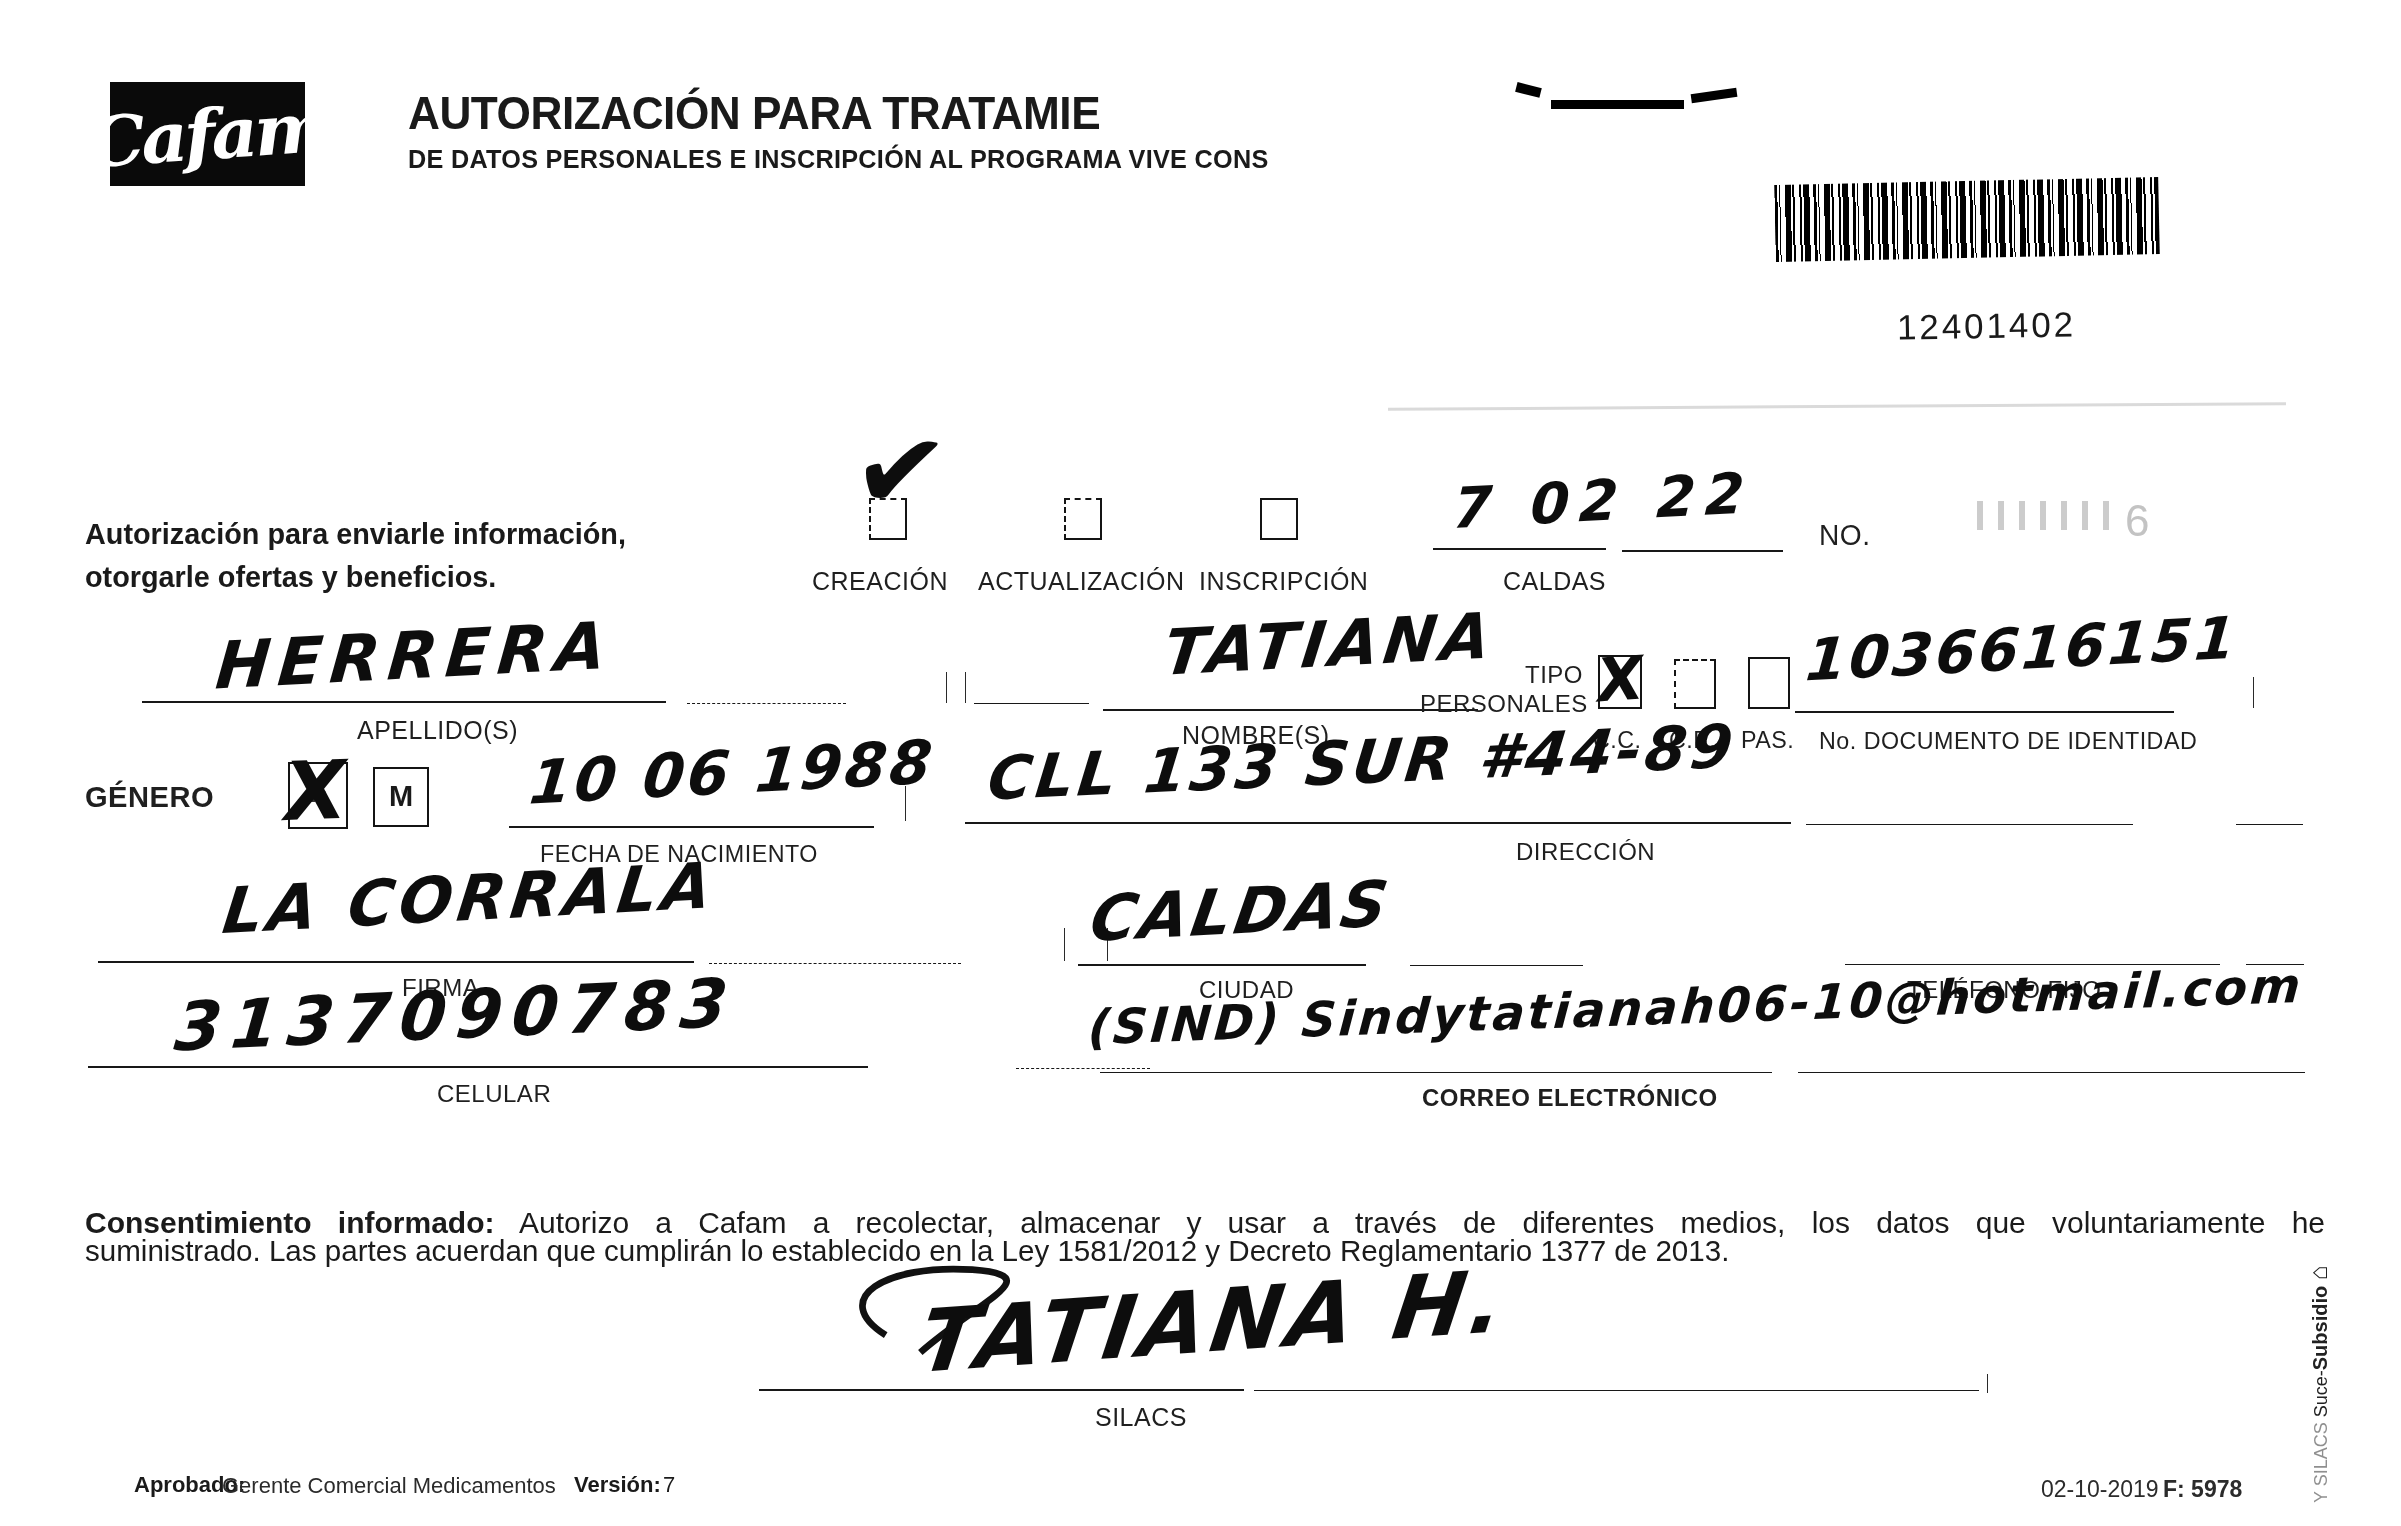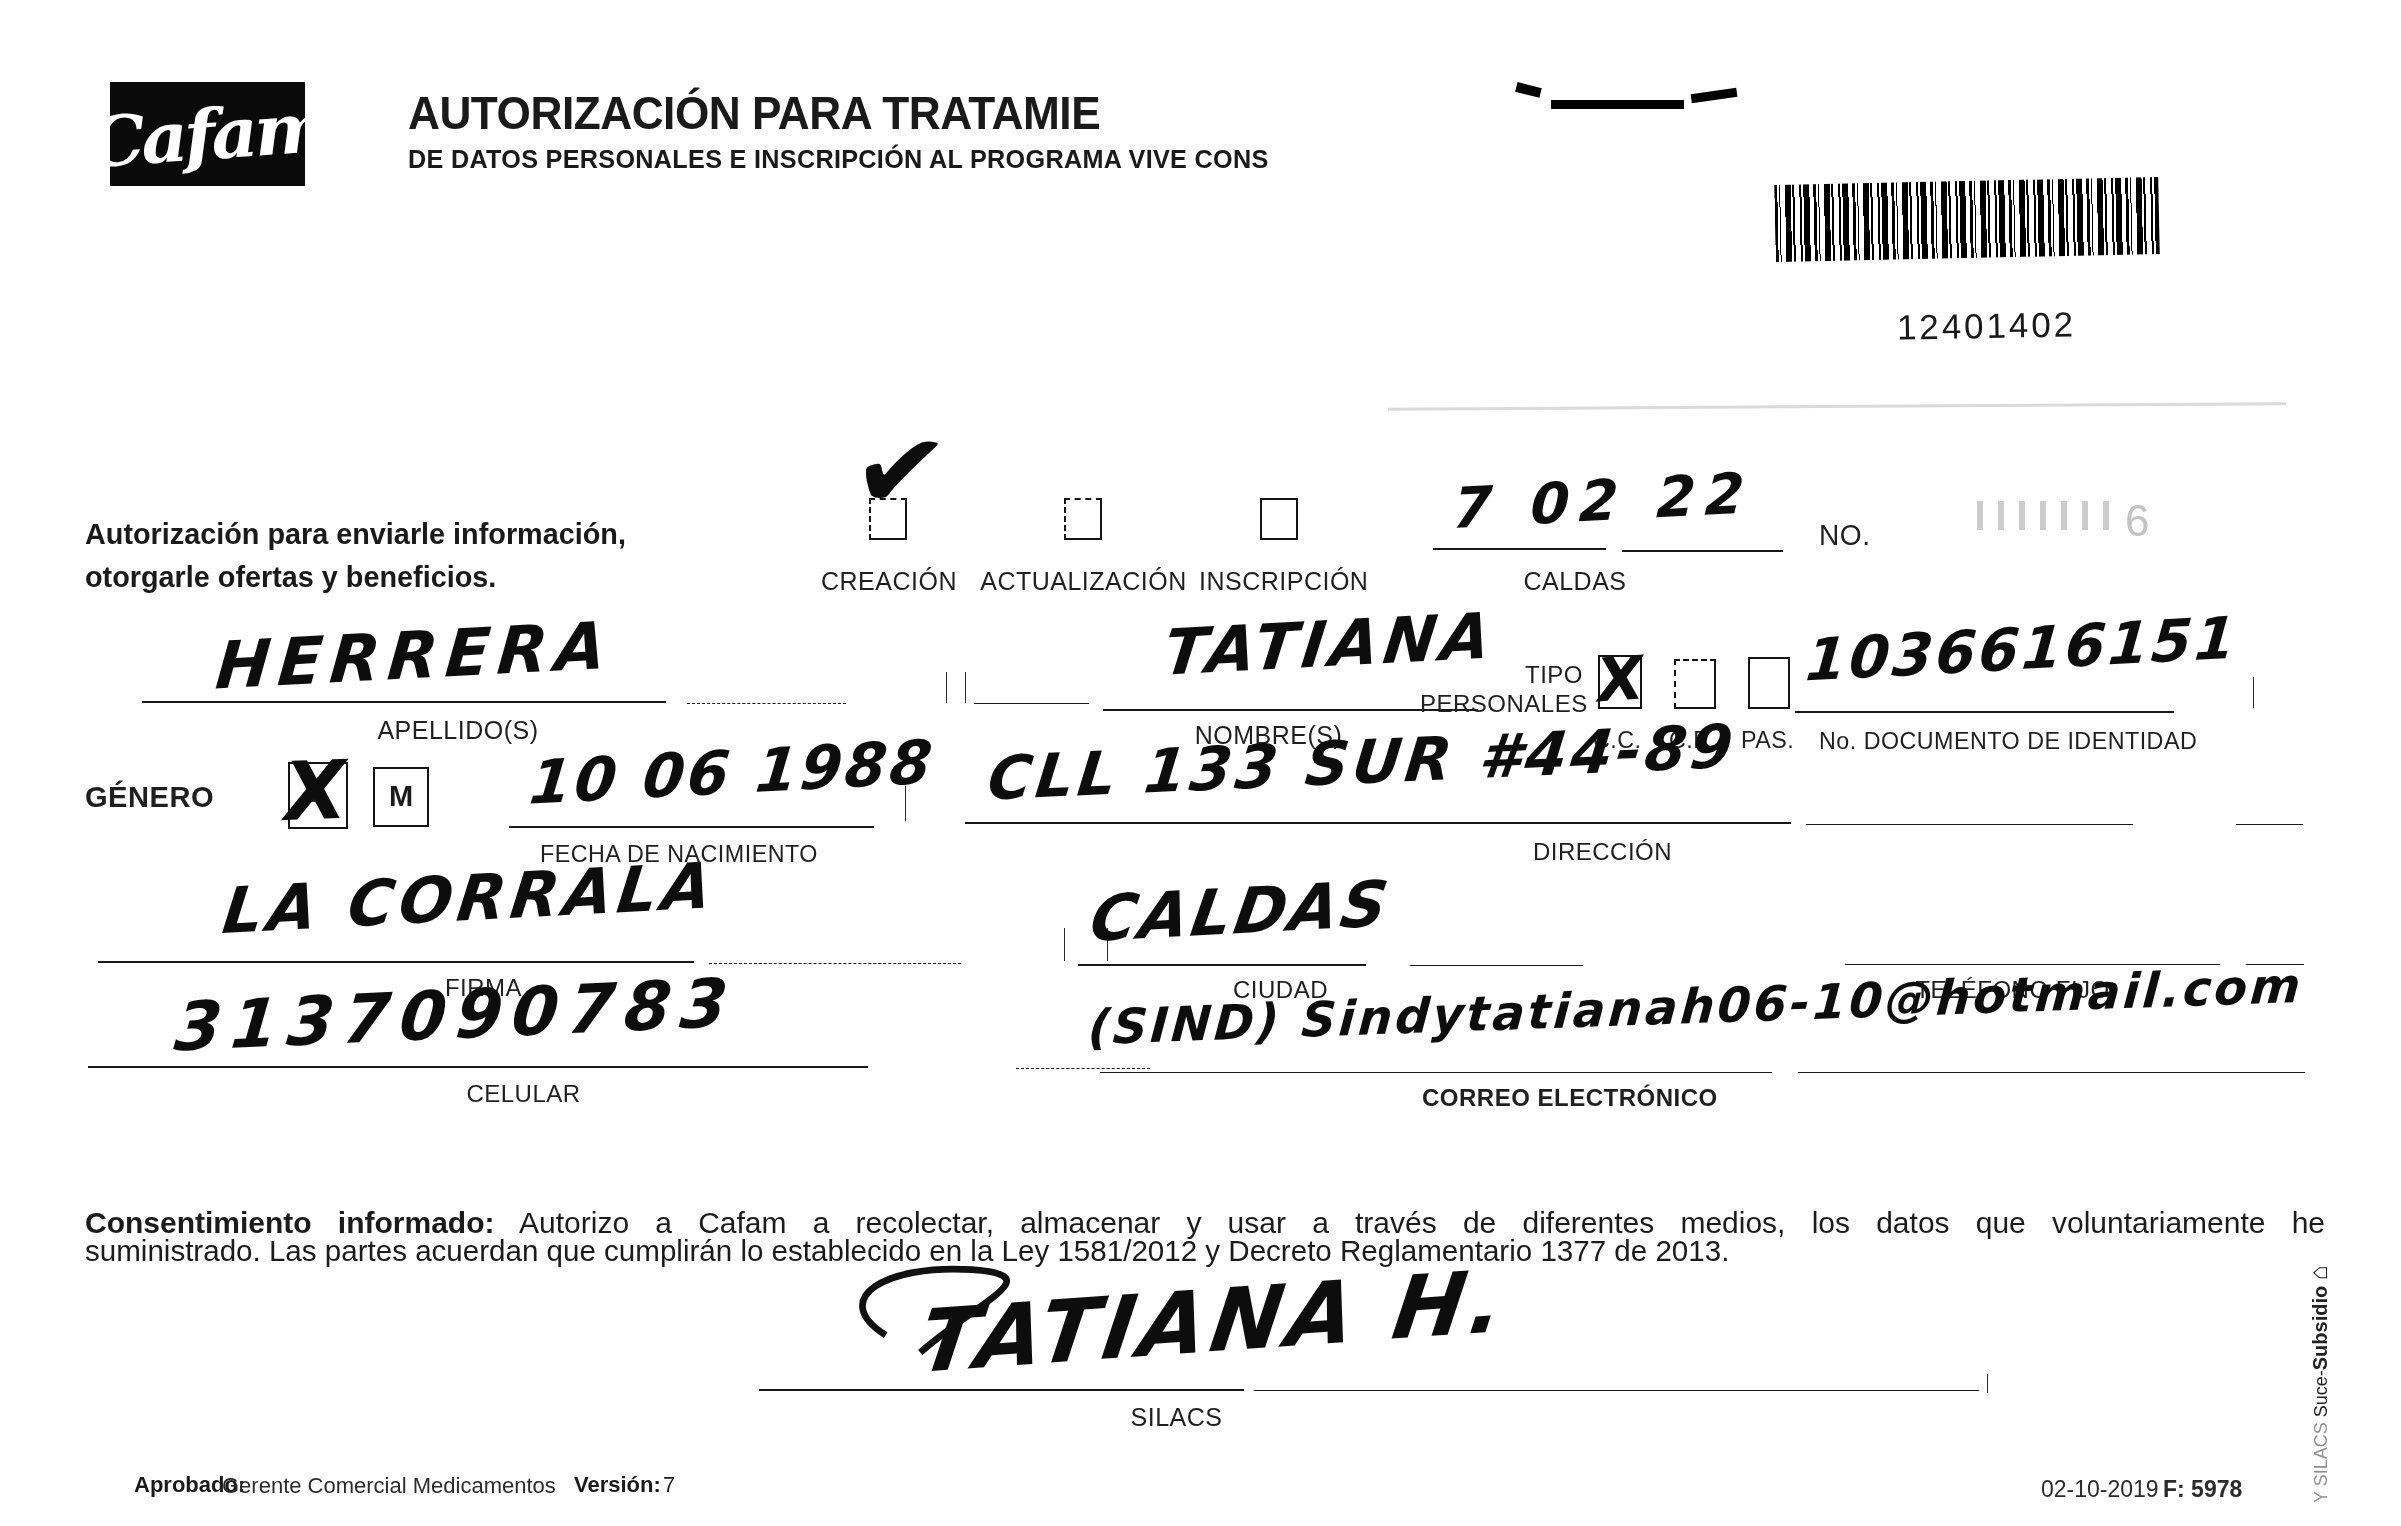--- a/index.html
+++ b/index.html
@@ -4,21 +4,21 @@
 <style>
   html,body{margin:0;padding:0;}
   body{
     width:2402px;height:1527px;background:#ffffff;position:relative;overflow:hidden;
     font-family:"Liberation Sans", sans-serif;color:#1a1a1a;
     -webkit-font-smoothing:antialiased;
   }
   .abs{position:absolute;}
   
   .lbl{font-size:25px;color:#1f1f1f;letter-spacing:0.5px;white-space:nowrap;transform:scaleX(.97);transform-origin:left top;}
-  .lbl-c{text-align:center;transform:none;}
+  .lbl-c{transform:none;}
   .b{font-weight:bold;}
   
   .hw{
     font-family:"DejaVu Sans", sans-serif;font-style:italic;font-weight:bold;color:#0d0d0d;
     white-space:nowrap;line-height:1;
   }
   
   .cb{border:2.9px solid #141414;background:transparent;box-sizing:border-box;}
   .cb-dash{border-style:dashed solid solid dashed;}
   

